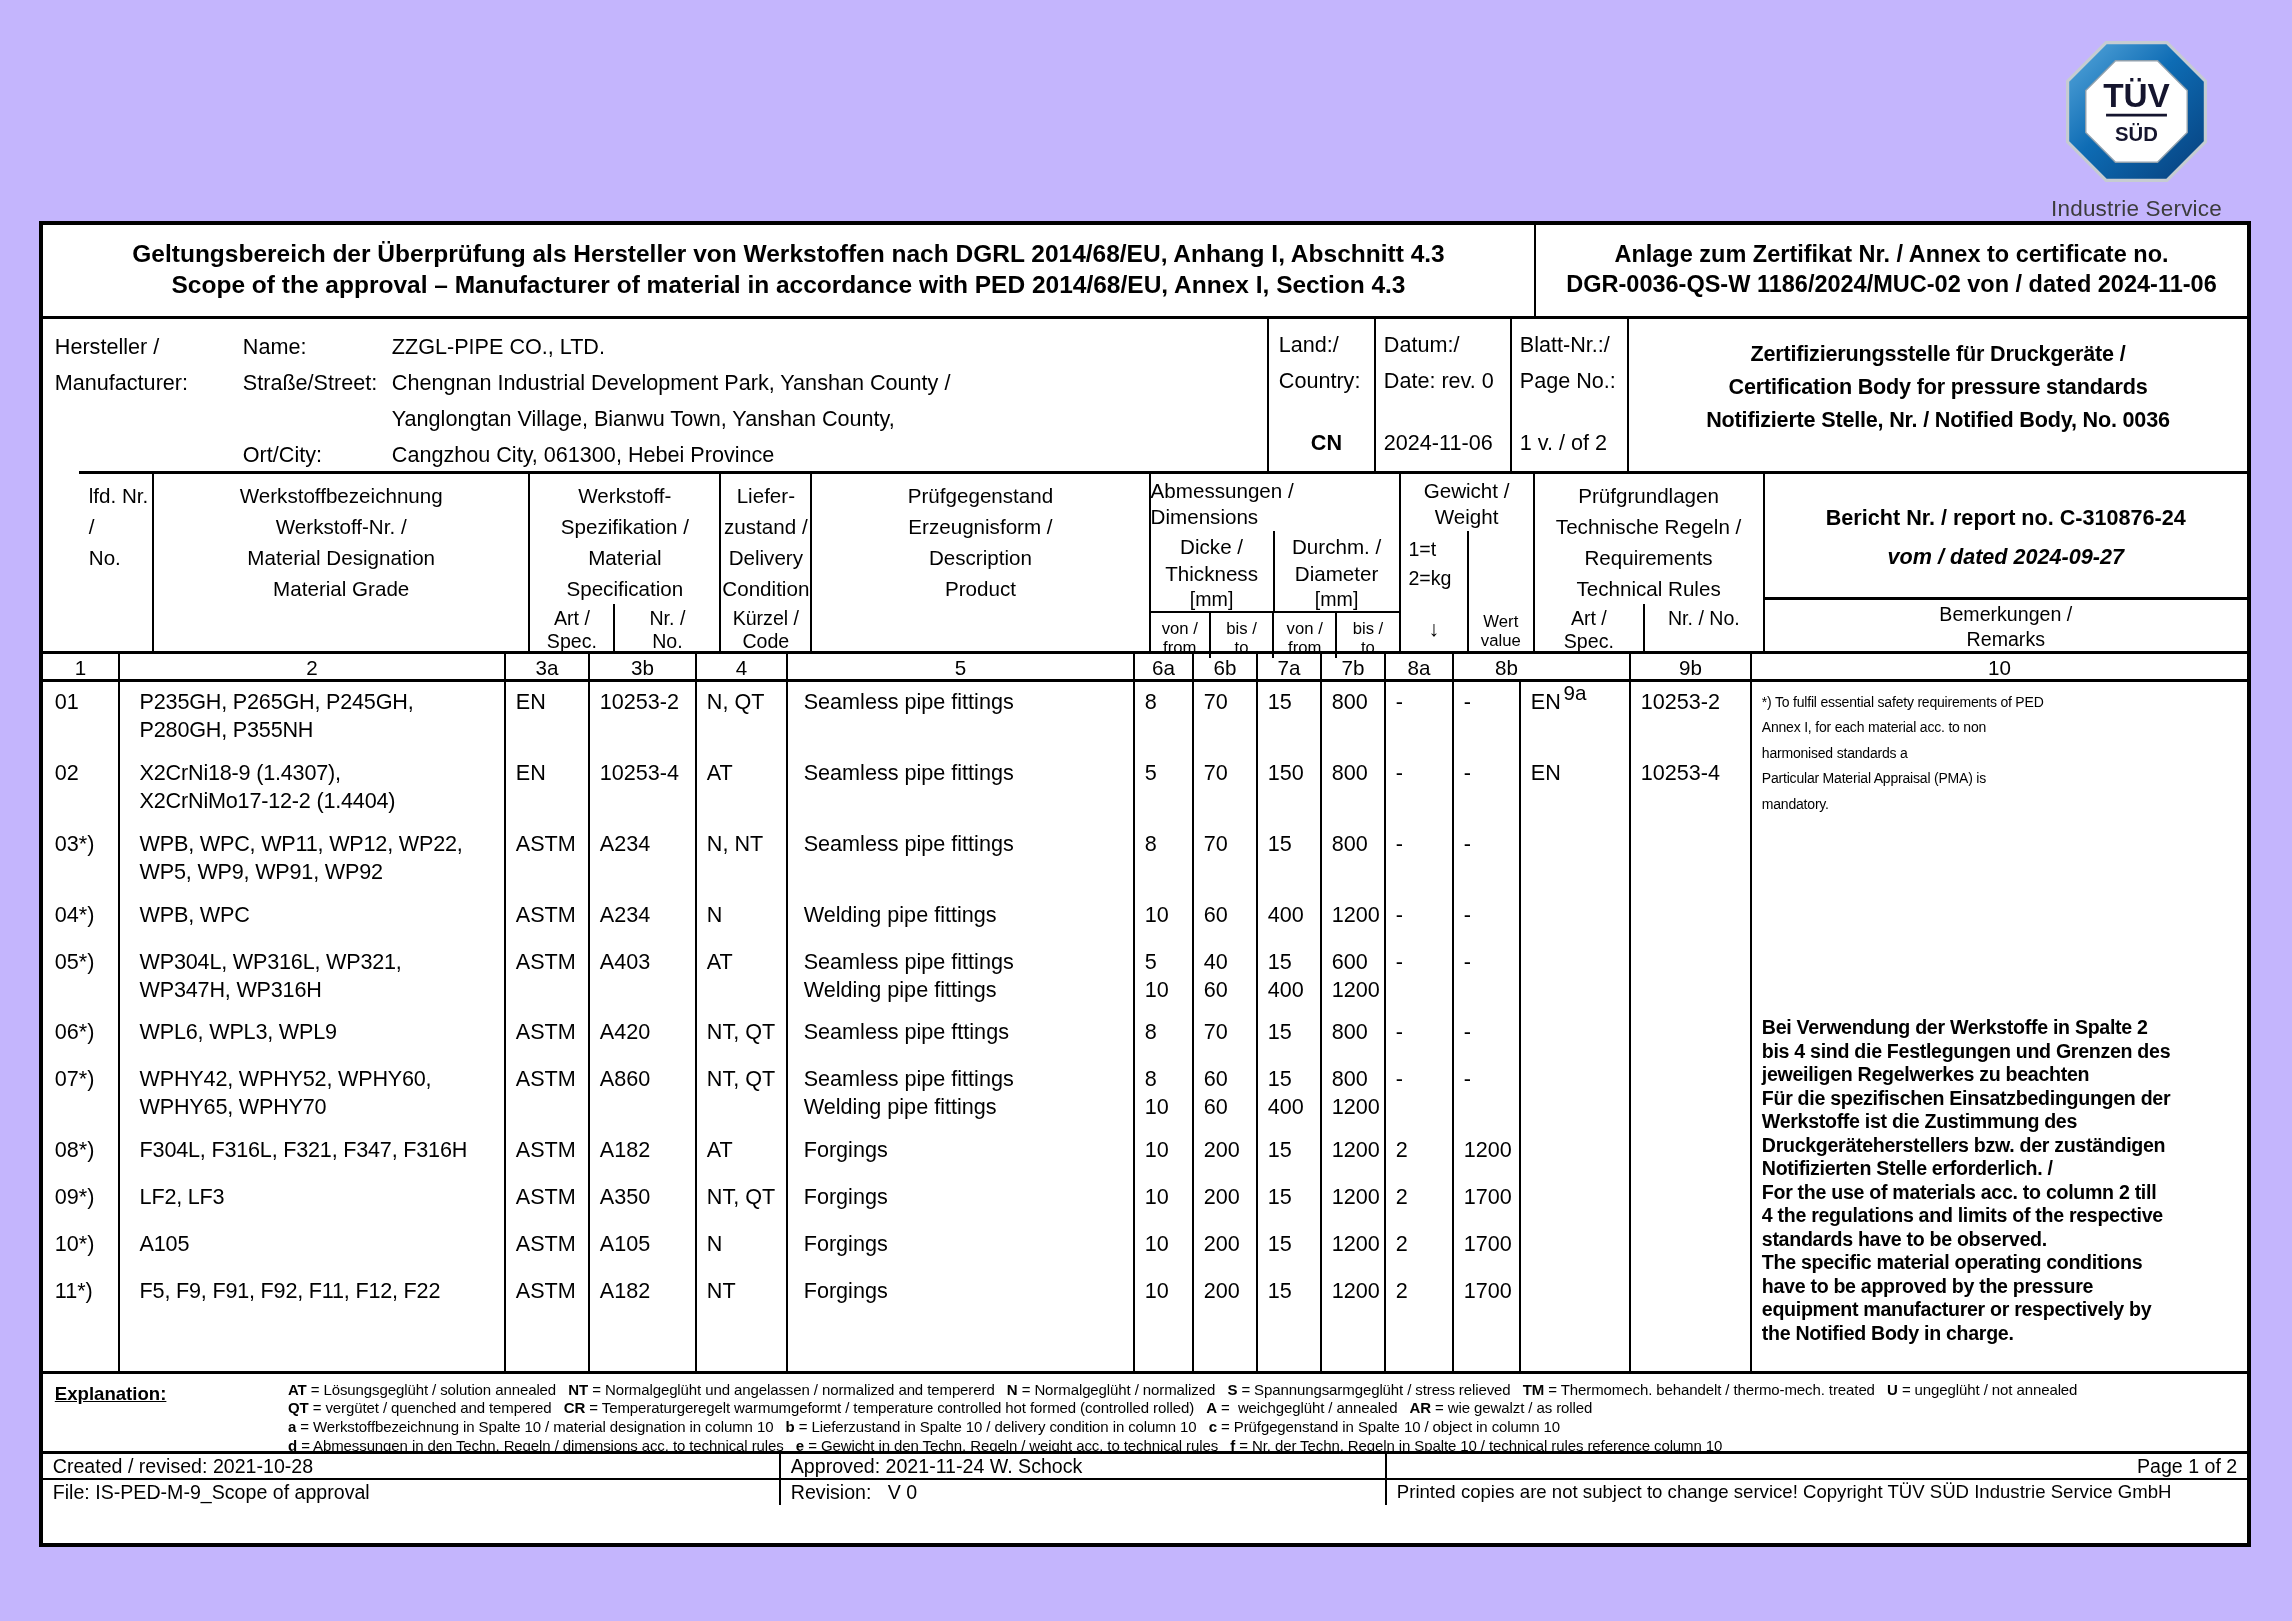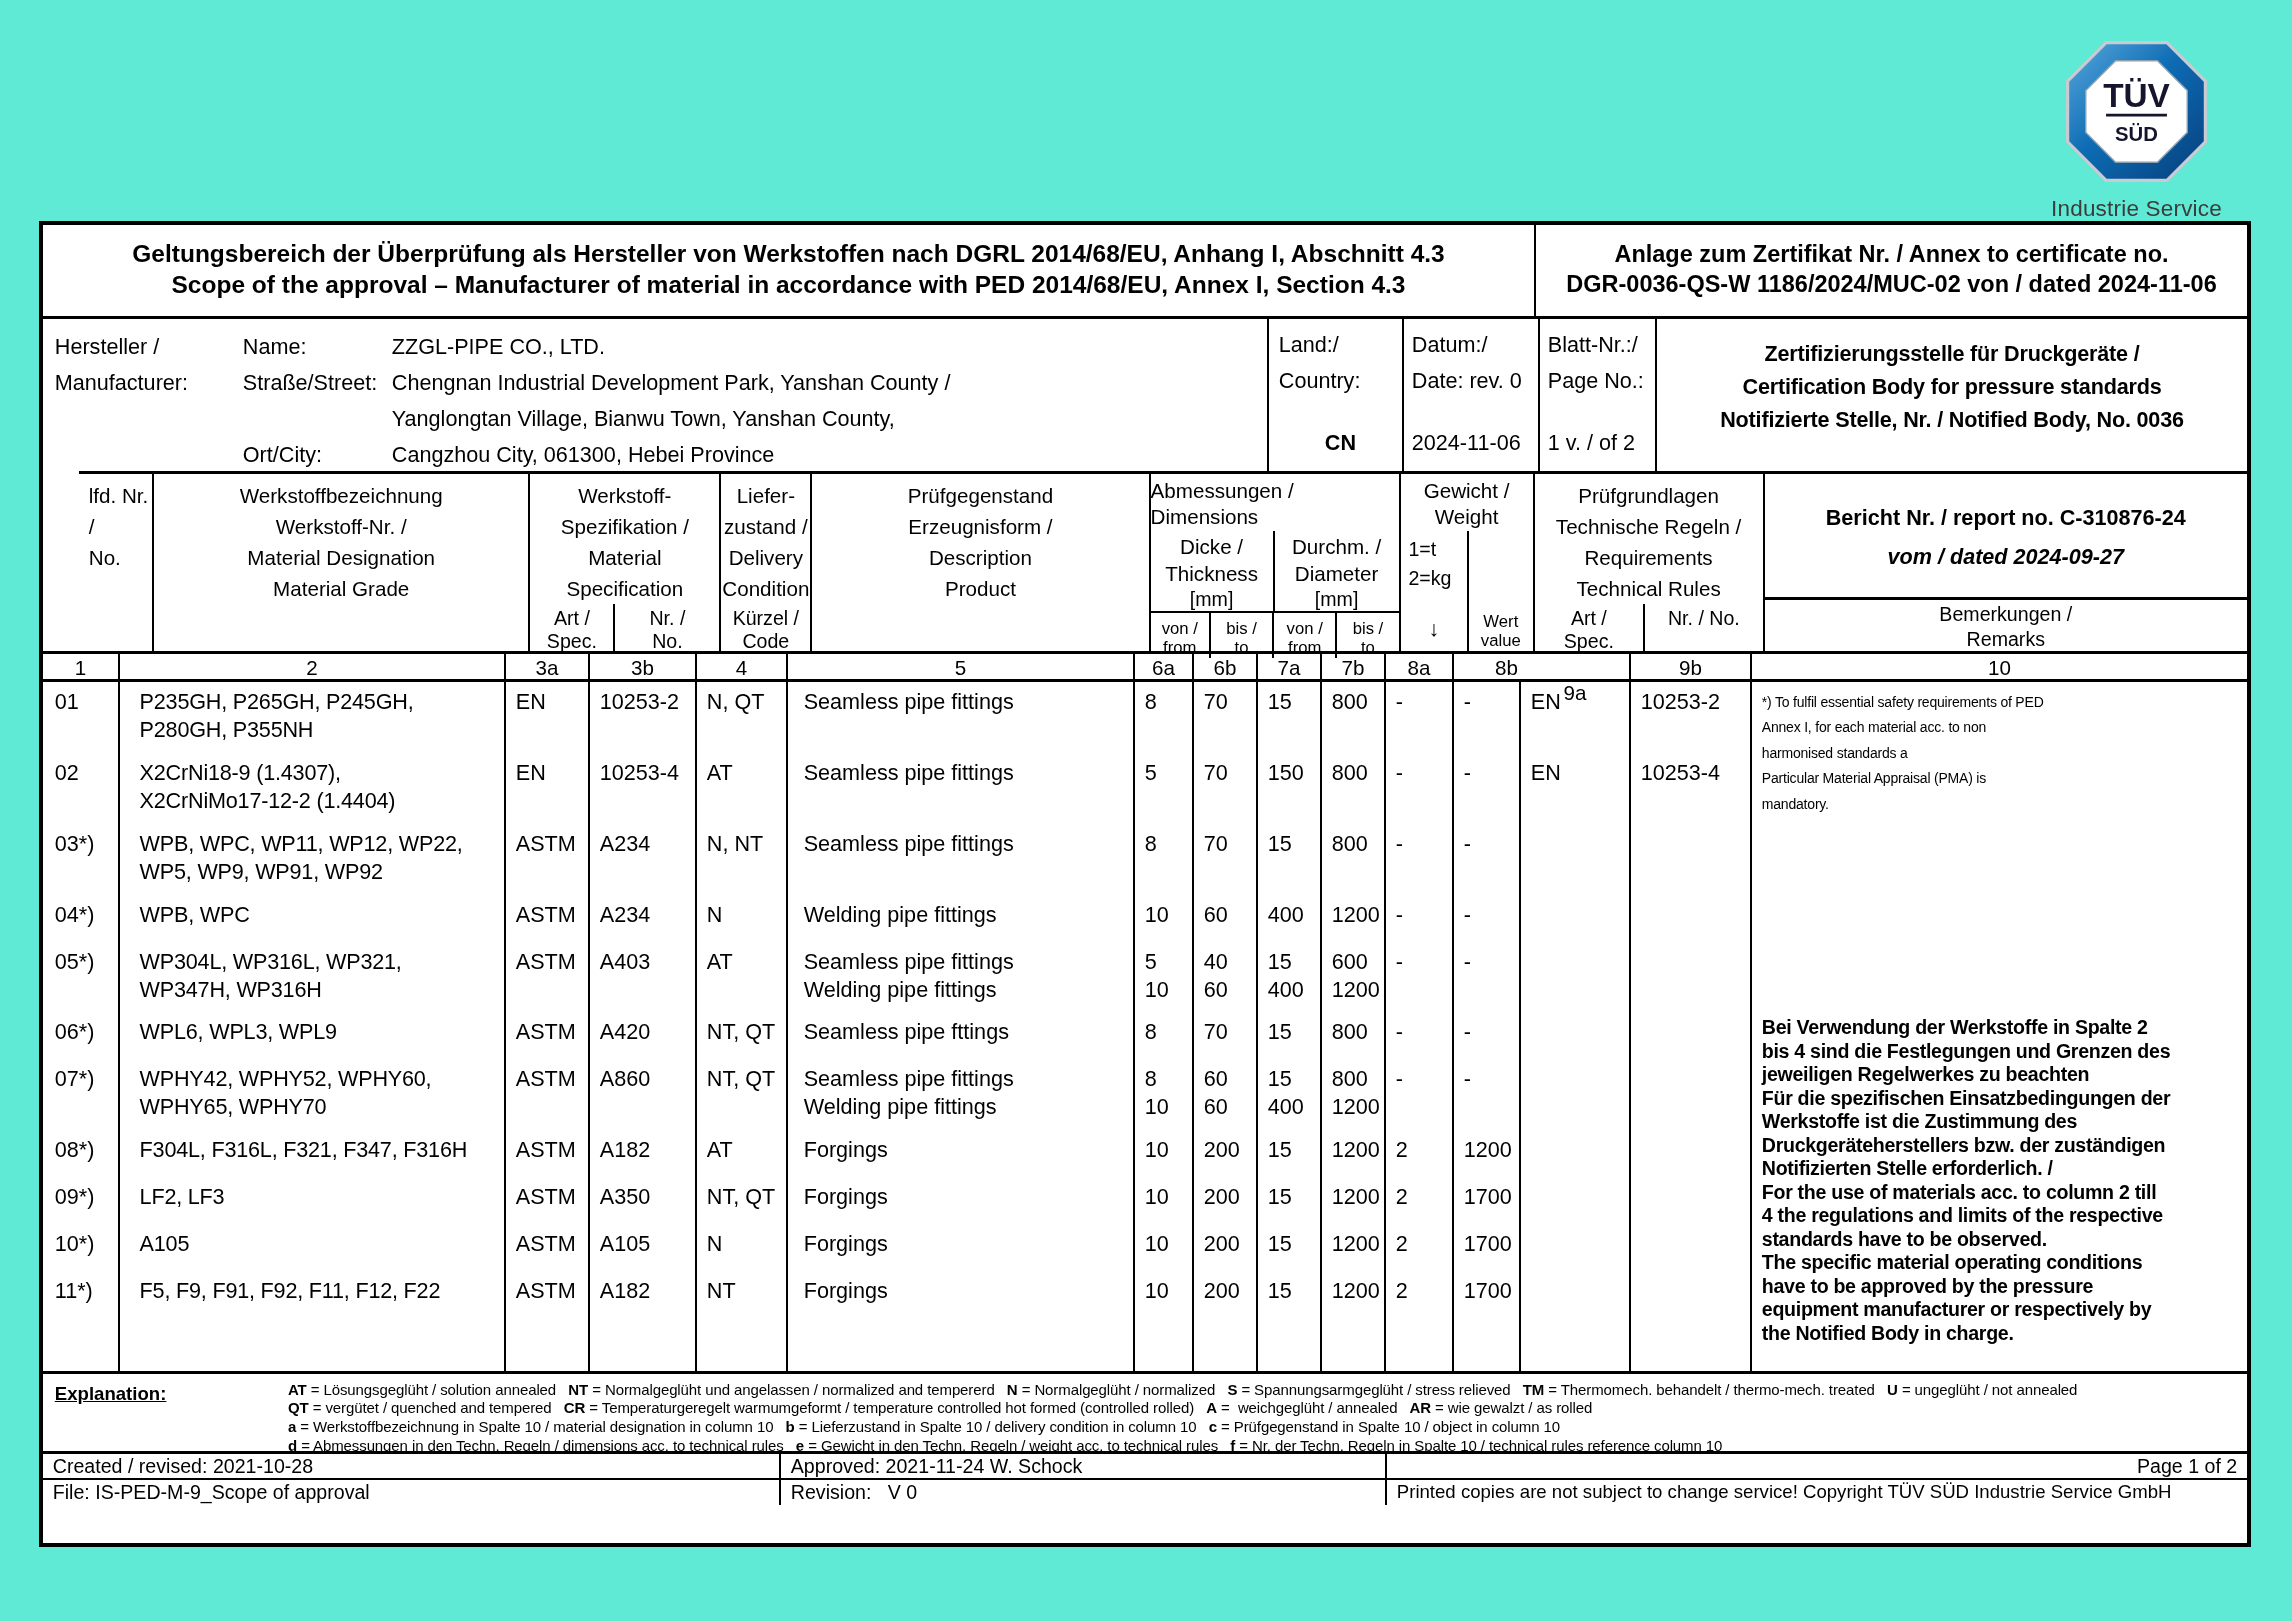--- a/index.html
+++ b/index.html
@@ -1,36 +1,36 @@
 <!DOCTYPE html>
 <html><head>
 <meta charset="utf-8">
 <style>
   * { margin:0; padding:0; box-sizing:border-box; }
   html,body { background:#ffffff; }
   body { font-family:"Liberation Sans", sans-serif; color:#000; }
-  #page { position:relative; width:2293px; height:1621px; background:#5eead4; overflow:hidden; }
+  #page { position:relative; width:2293px; height:1621px; background:#c4b5fd; overflow:hidden; }
 
   
   #logo { position:absolute; left:2050px; top:39px; width:173px; text-align:center; }
   #logo .caption { font-size:22.5px; color:#3c3c3c; margin-top:7.8px; letter-spacing:0.2px; }
 
   
   .doc { position:absolute; left:39px; top:221px; width:2212px; height:1326px; border:4.9px solid #000; background:#fff; }
 
   .hdr { display:flex; height:91px; }
   .hdr-left { width:1493px; border-right:2.9px solid #000; text-align:center; padding-top:12.7px; }
   .hdr-right { flex:1; text-align:center; padding-top:13.7px; }
   .hdr-left div { font-size:24.5px; font-weight:bold; line-height:31px; }
   .hdr-right div { font-size:23.5px; font-weight:bold; line-height:30px; }
 
   .mfr { display:flex; height:155px; border-top:3.9px solid #000; }
   .mfr-main { width:1224px; padding:9.8px 0 0 11.8px; }
   .mfr-grid { display:grid; grid-template-columns:188px 149px auto; font-size:21.6px; line-height:36px; }
-  .cell-land { width:135px; border-left:2px solid #000; padding:7.8px 0 9.8px 9.8px; display:flex; flex-direction:column; font-size:21.6px; line-height:36px; }
+  .cell-land { width:107px; border-left:2px solid #000; padding:7.8px 0 9.8px 9.8px; display:flex; flex-direction:column; font-size:21.6px; line-height:36px; }
   .cell-date { width:136px; border-left:2px solid #000; padding:7.8px 0 9.8px 7.8px; display:flex; flex-direction:column; font-size:21.6px; line-height:36px; }
   .cell-page { width:117px; border-left:2px solid #000; padding:7.8px 0 9.8px 7.8px; display:flex; flex-direction:column; font-size:21.6px; line-height:36px; }
   .cell-cert { flex:1; border-left:2px solid #000; text-align:center; padding-top:17.6px; }
   .cell-cert div { font-size:21.6px; font-weight:bold; line-height:33px; letter-spacing:-0.2px; }
   .vbot { margin-top:auto; }
   .ctr { text-align:center; }
 
   
   .thead { display:flex; height:180px; border-top:3.9px solid #000;margin-left:36px; }
   .hc { font-size:20.6px; line-height:31px; }

